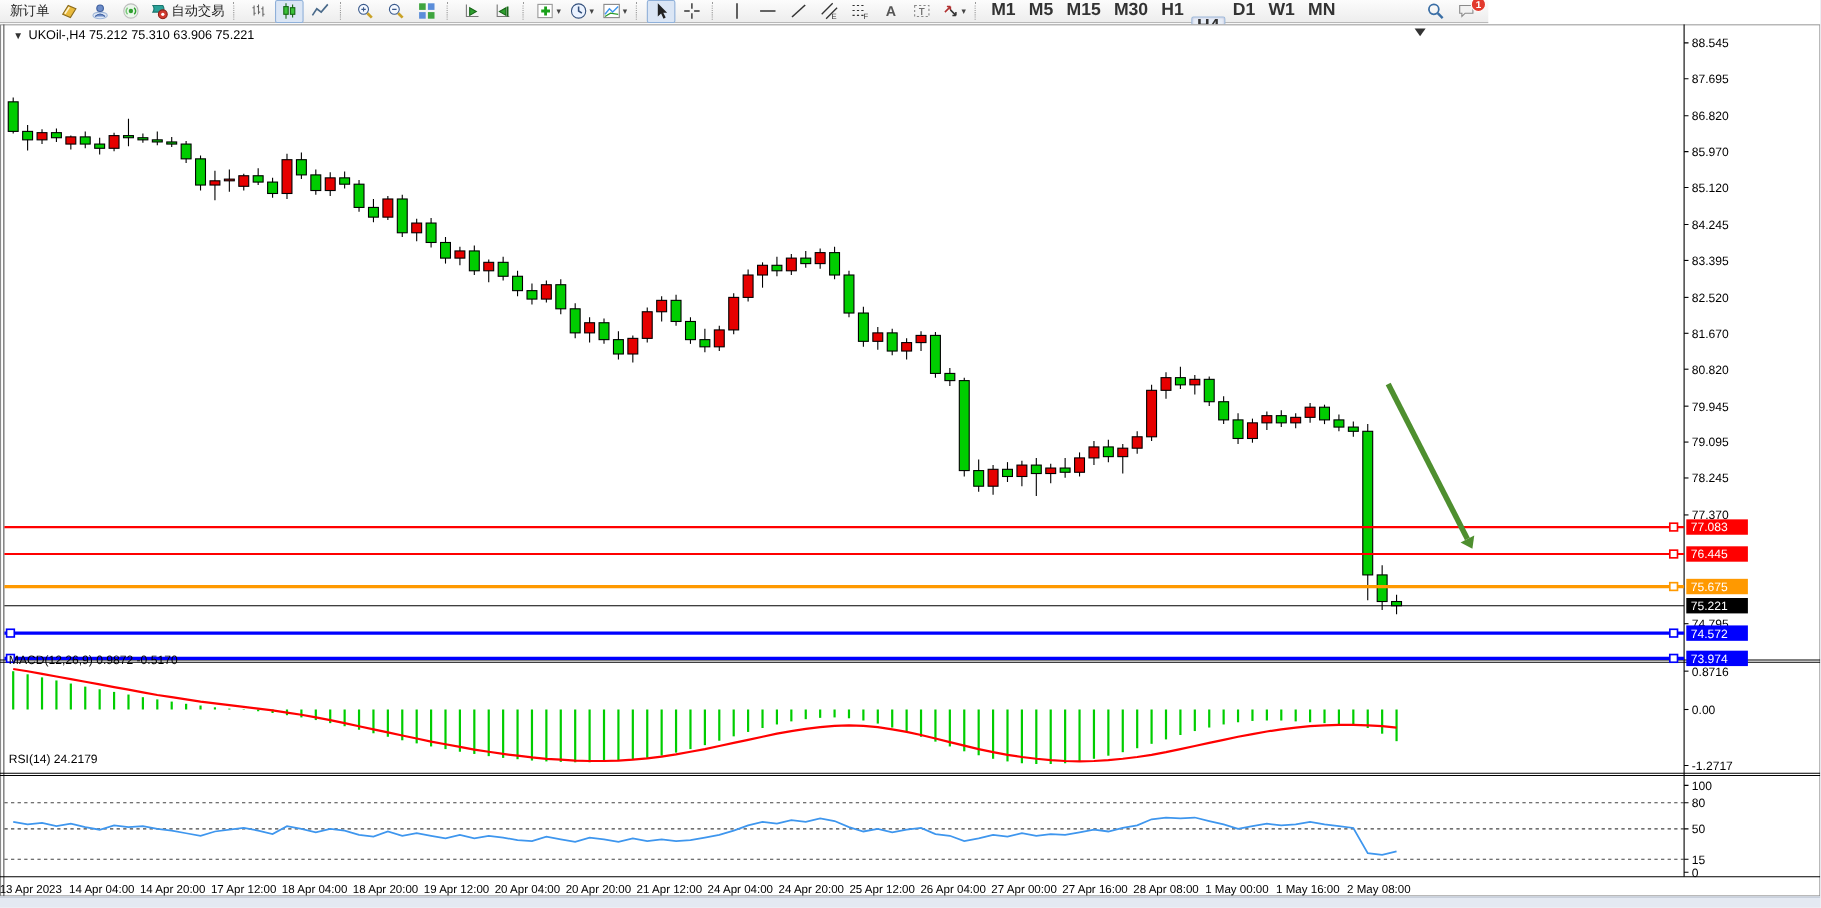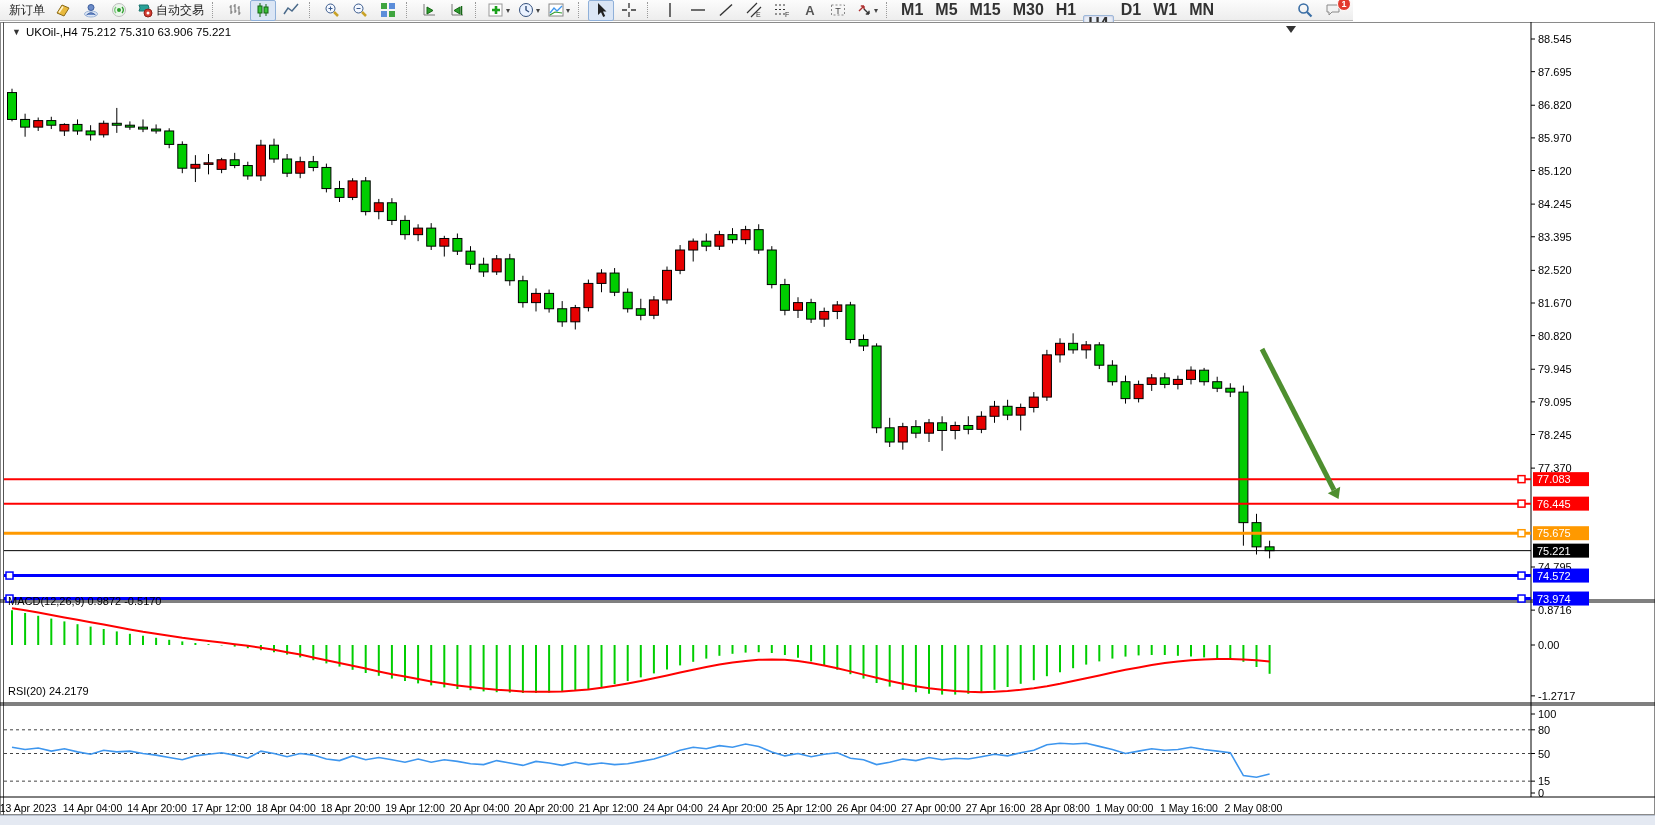--- a/index.html
+++ b/index.html
@@ -688,17 +688,17 @@
         <text x="1060" y="790" text-anchor="middle" font-size="10.5" font-family="&quot;Liberation Sans&quot;,sans-serif" fill="#000000">28 Apr 08:00</text>
         <text x="1124.5" y="790" text-anchor="middle" font-size="10.5" font-family="&quot;Liberation Sans&quot;,sans-serif" fill="#000000">1 May 00:00</text>
         <text x="1189" y="790" text-anchor="middle" font-size="10.5" font-family="&quot;Liberation Sans&quot;,sans-serif" fill="#000000">1 May 16:00</text>
         <text x="1253.5" y="790" text-anchor="middle" font-size="10.5" font-family="&quot;Liberation Sans&quot;,sans-serif" fill="#000000">2 May 08:00</text>
       </svg>
     <div class="chart-title">
       <span class="tri">▼</span>
       <span>UKOil-,H4  75.212 75.310 63.906 75.221</span>
     </div>
     <div class="ind-label macd">MACD(12,26,9)  0.9872 -0.5170</div>
-    <div class="ind-label rsi">RSI(20) 24.2179</div>
+    <div class="ind-label rsi">RSI(14) 24.2179</div>
   </div>
 
   <div class="bottom-strip"></div>
 </div>
 
 </body></html>

